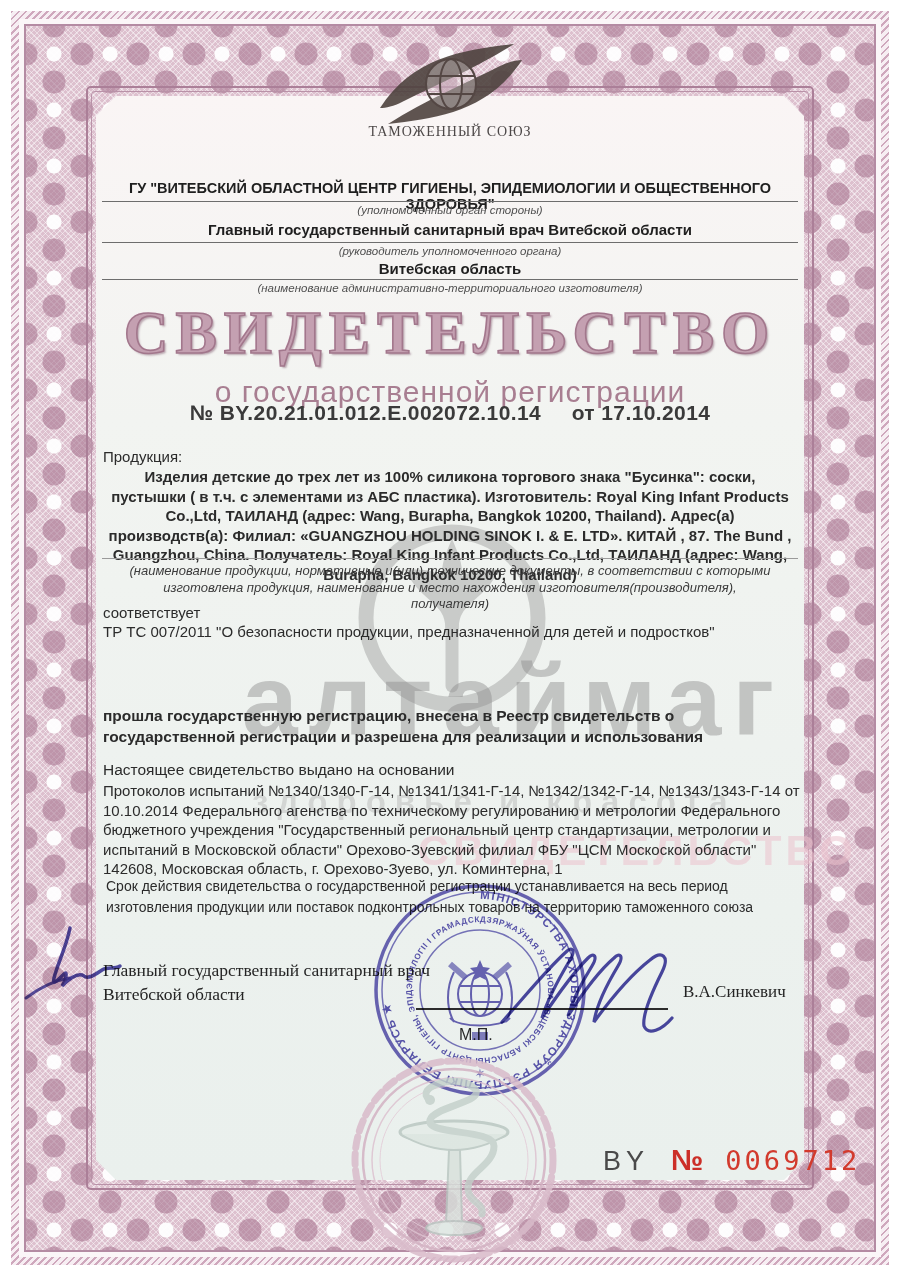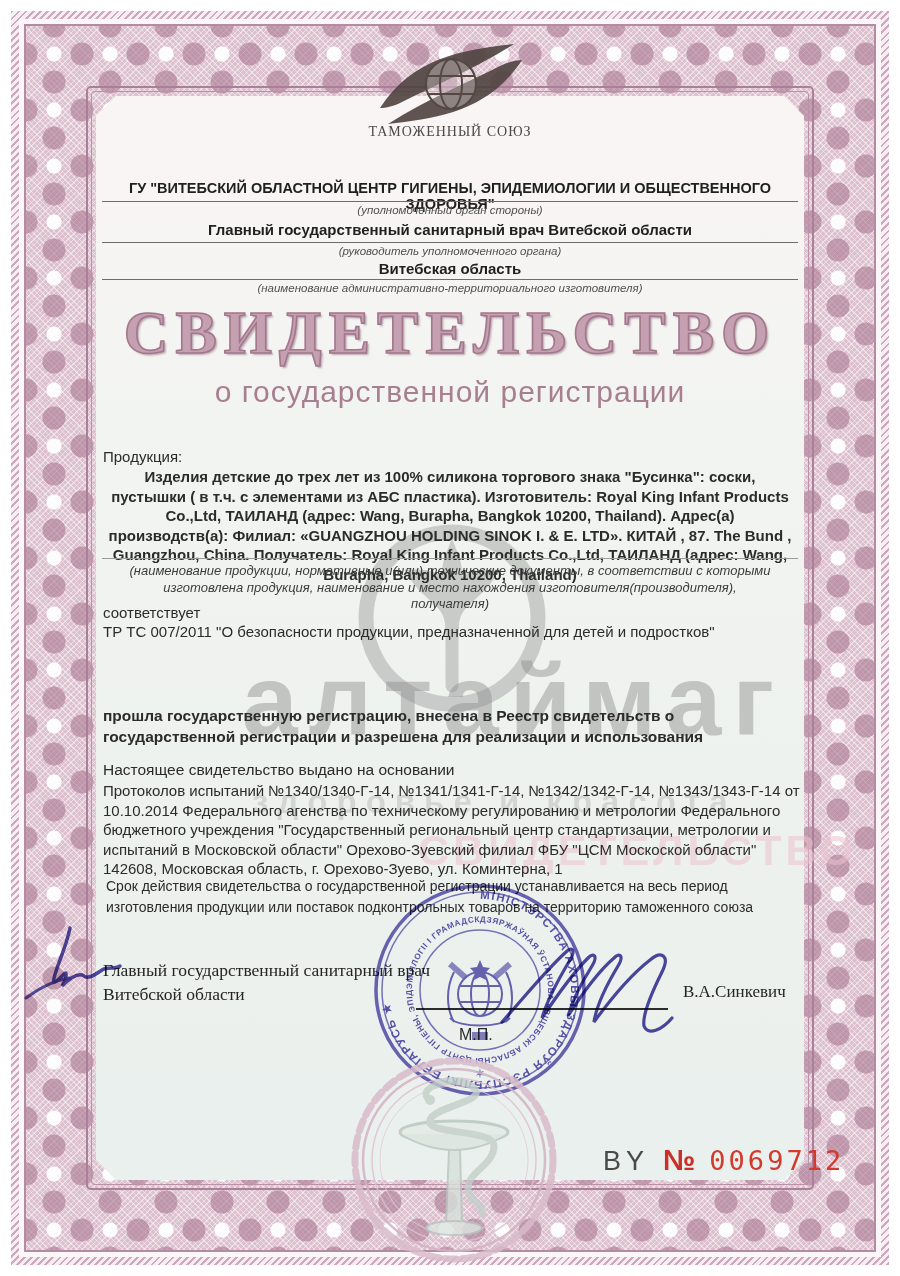--- a/index.html
+++ b/index.html
@@ -52,21 +52,21 @@
   .num-line{font-size:21px;font-weight:600;color:#3a3a3a;letter-spacing:.4px;}
 
   .body-txt{font-size:15px;line-height:19.5px;color:#2b2b2b;}
   .prod{font-weight:bold;text-align:center;}
   .note{font-style:italic;font-size:13px;line-height:16.5px;color:#3c3c3c;text-align:center;}
 
   .signer{font-family:"Liberation Serif",serif;font-size:17.5px;line-height:24px;color:#242424;width:330px;}
   .sig-line{position:absolute;left:416px;top:1008px;width:252px;height:2px;background:#2c2c2c;}
   .signer-name{font-family:"Liberation Serif",serif;font-size:17px;color:#242424;}
 
-  .serial{position:absolute;left:603px;top:1144px;display:flex;align-items:baseline;gap:14px;}
+  .serial{position:absolute;left:603px;top:1144px;display:flex;align-items:baseline;gap:22px;}
   .serial .pfx{font-size:27px;color:#4a4a4a;letter-spacing:5px;}
   .serial .sign{font-size:29px;color:#cc2f28;font-weight:bold;}
   .serial .num{font-family:"DejaVu Sans Mono",monospace;font-size:27px;color:#d23a2d;letter-spacing:3px;}
 
   svg{display:block;}
   .stamp-svg{position:absolute;left:362px;top:872px;mix-blend-mode:multiply;opacity:.9;}
   .sig-svg{position:absolute;left:492px;top:930px;mix-blend-mode:multiply;}
   .scribble-svg{position:absolute;left:8px;top:920px;mix-blend-mode:multiply;}
   .rosette-svg{position:absolute;left:342px;top:1052px;opacity:.85;}
   .logo-svg{position:absolute;left:352px;top:518px;opacity:.33;}
@@ -118,20 +118,25 @@
   <div class="abs ctr b" style="top:221px;font-size:15px;color:#1f1f1f;">Главный государственный санитарный врач Витебской области</div>
   <div class="rule" style="top:242px;"></div>
   <div class="abs ctr cap" style="top:245px;">(руководитель уполномоченного органа)</div>
 
   <div class="abs ctr b" style="top:260px;font-size:15px;color:#1f1f1f;">Витебская область</div>
   <div class="rule" style="top:279px;"></div>
   <div class="abs ctr cap" style="top:282px;">(наименование административно-территориального изготовителя)</div>
 
   <div class="abs ctr big-title" style="top:297px;">СВИДЕТЕЛЬСТВО</div>
   <div class="abs ctr sub-title" style="top:363px;">о государственной регистрации</div>
+  <div class="abs ctr num-line" style="top:401px;">
+    <span>№ BY.20.21.01.012.E.002072.10.14</span>
+    <span style="display:inline-block;width:18px;"></span>
+    <span>от 17.10.2014</span>
+  </div>
 
   <div class="abs body-txt" style="left:103px;top:447px;">Продукция:</div>
   <div class="abs body-txt prod" style="left:108px;right:108px;top:467px;">Изделия детские до трех лет из 100% силикона торгового знака "Бусинка": соски, пустышки ( в т.ч. с элементами из АБС пластика). Изготовитель: Royal King Infant Products Co.,Ltd, ТАИЛАНД (адрес: Wang, Burapha, Bangkok 10200, Thailand). Адрес(а) производств(а): Филиал: «GUANGZHOU HOLDING SINOK I. &amp; E. LTD». КИТАЙ , 87. The Bund , Guangzhou, China. Получатель: Royal King Infant Products Co.,Ltd, ТАИЛАНД (адрес: Wang, Burapha, Bangkok 10200, Thailand)</div>
   <div class="rule" style="top:558px;background:#9a9a9a;"></div>
   <div class="abs note" style="left:128px;right:128px;top:563px;">(наименование продукции, нормативные и(или) технические документы, в соответствии с которыми изготовлена продукция, наименование и место нахождения изготовителя(производителя), получателя)</div>
 
   <div class="abs body-txt" style="left:103px;top:603px;">соответствует</div>
   <div class="abs body-txt" style="left:103px;right:103px;top:622px;">ТР ТС 007/2011 "О безопасности продукции, предназначенной для детей и подростков"</div>
 
   <div class="abs body-txt" style="left:103px;right:103px;top:705px;font-size:15.5px;line-height:21px;font-weight:bold;">прошла государственную регистрацию, внесена в Реестр свидетельств о государственной регистрации и разрешена для реализации и использования</div>

